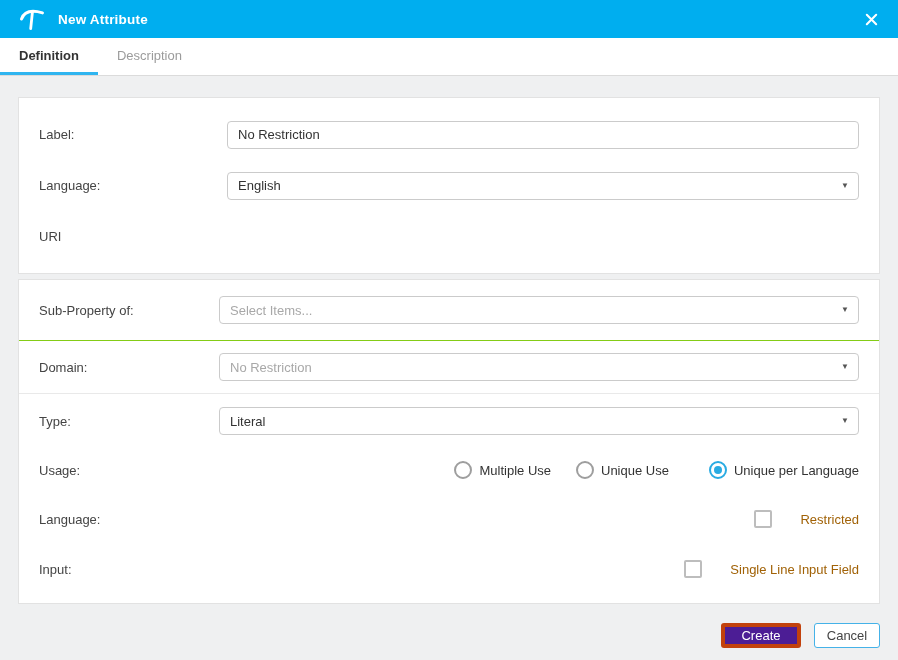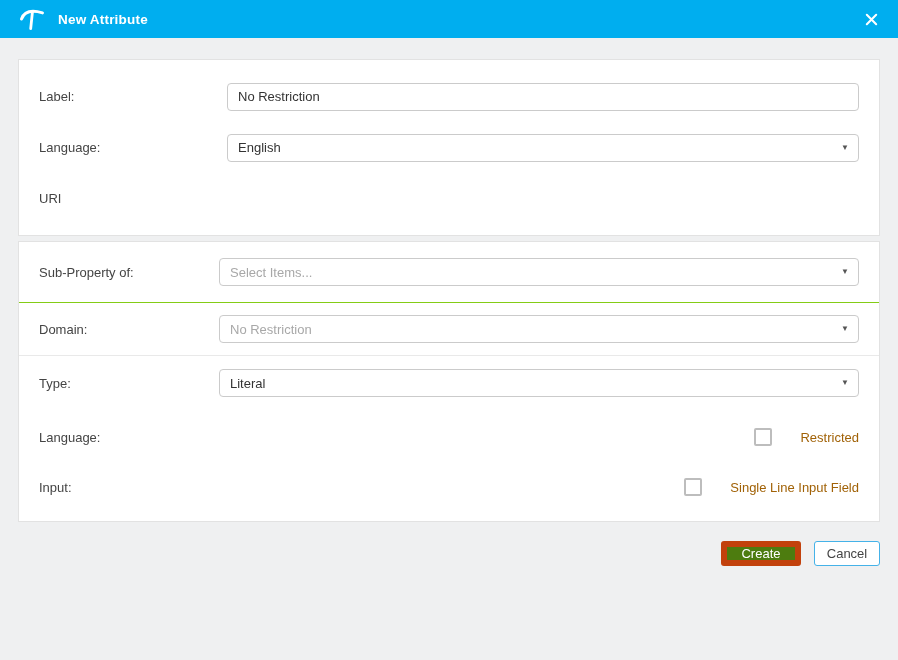--- a/index.html
+++ b/index.html
@@ -58,41 +58,49 @@
   .radio.checked { border-color:#29ABE2; }
   .radio.checked::after { content:""; position:absolute; left:3px; top:3px; width:8px; height:8px; border-radius:50%; background:#29ABE2; }
   .radio-label { margin-left:7px; color:#333; }
 
   .checkbox { width:18px; height:18px; border:2px solid #BDBDBD; border-radius:2px; background:#fff; flex:0 0 auto; cursor:pointer; }
   .checkbox-label { margin-left:28px; color:#a16207; }
 
   
   .footer { display:flex; justify-content:flex-end; align-items:center; padding:19px 18px 0; }
   .btn { height:25px; border-radius:3px; font-family:inherit; font-size:13px; display:flex; align-items:center; justify-content:center; cursor:pointer; }
-  .btn-create { width:80px; background:#4d7c0f; color:#fff; border:6px solid #c2410c; }
+  .btn-create { width:80px; background:#4c1d95; color:#fff; border:4px solid #c2410c; }
   .btn-cancel { width:66px; background:#fff; color:#444; border:1px solid #45B2E8; margin-left:13px; }
 </style>
 </head>
 <body>
 
 <div class="window">
 
   <div class="titlebar">
     <svg class="logo" viewBox="0 0 32 32">
       <path d="M4 16 C 7 7.5, 16 5.5, 28 9" fill="none" stroke="#fff" stroke-width="3.4" stroke-linecap="round"></path>
       <path d="M16.5 8 L14.5 27" fill="none" stroke="#fff" stroke-width="3.2" stroke-linecap="round"></path>
     </svg>
     <div class="titlebar-title">New Attribute</div>
     <div class="close-btn">
       <svg width="15" height="15" viewBox="0 0 16 16">
         <path d="M3 3 L13 13 M13 3 L3 13" stroke="#fff" stroke-width="2.2" stroke-linecap="round"></path>
       </svg>
     </div>
   </div>
 
+  <div class="tabbar">
+    <div class="tab active">
+      <span>Definition</span>
+    </div>
+    <div class="tab">
+      <span>Description</span>
+    </div>
+  </div>
 
   <div class="main">
 
     <div class="card card-a">
       <div class="row">
         <div class="field-label">Label:</div>
         <div class="control">
           <input class="text-input" type="text" value="No Restriction" style="">
         </div>
       </div>
@@ -135,20 +143,37 @@
       <div class="row row-type">
         <div class="field-label">Type:</div>
         <div class="control">
           <div class="select-box">
             <span>Literal</span>
           </div>
           <span class="select-arrow">▼</span>
         </div>
       </div>
 
+      <div class="row row-usage">
+        <div class="field-label">Usage:</div>
+        <div class="control">
+          <div class="radio-group">
+            <span class="radio"></span>
+            <span class="radio-label">Multiple Use</span>
+          </div>
+          <div class="radio-group">
+            <span class="radio"></span>
+            <span class="radio-label">Unique Use</span>
+          </div>
+          <div class="radio-group last">
+            <span class="radio checked"></span>
+            <span class="radio-label">Unique per Language</span>
+          </div>
+        </div>
+      </div>
 
       <div class="row row-langchk">
         <div class="field-label">Language:</div>
         <div class="control">
           <span class="checkbox"></span>
           <span class="checkbox-label">Restricted</span>
         </div>
       </div>
 
       <div class="row row-inputchk">

